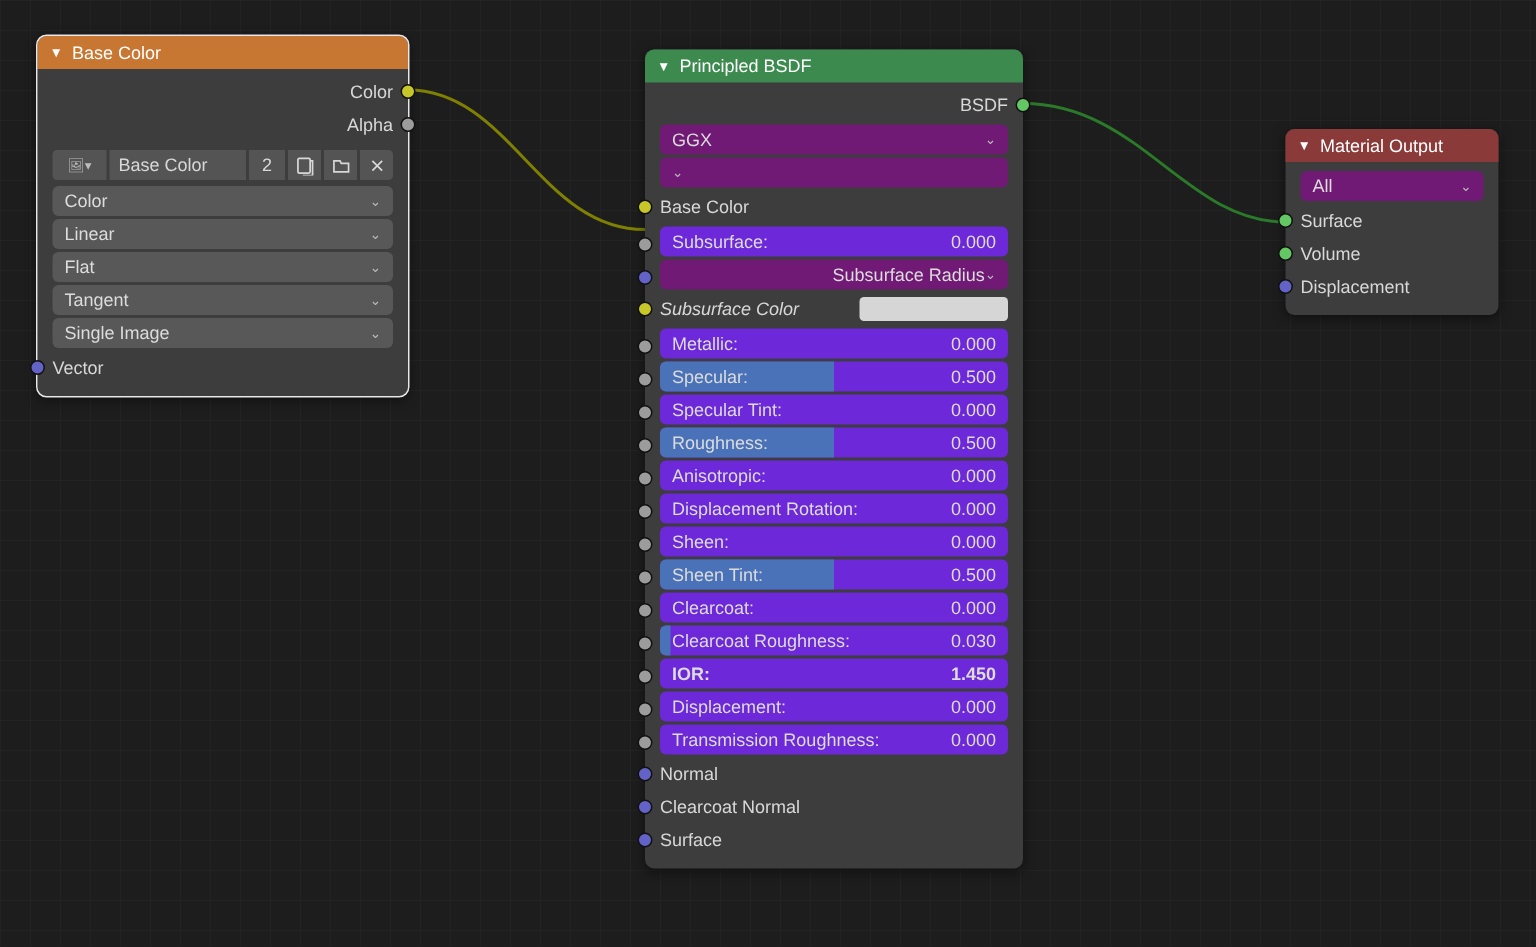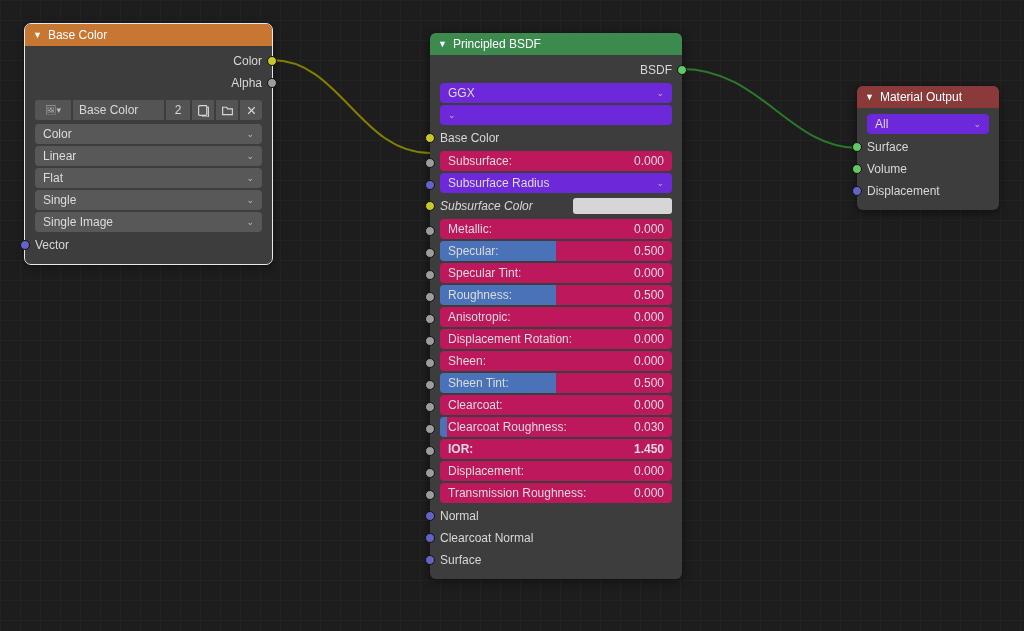--- a/index.html
+++ b/index.html
@@ -30,25 +30,25 @@
   
   .socket { position: absolute; width: 10px; height: 10px; border-radius: 50%; border: 1px solid #111; top: 50%; transform: translateY(-50%); }
   .sock-out { right: -5px; }
   .sock-in  { left: -5px; }
   .s-yellow { background: #c7c729; }
   .s-grey   { background: #9c9c9c; }
   .s-green  { background: #63c763; }
   .s-purple { background: #6363c7; }
   
   .field { position: relative; margin: 2px 10px; height: 20px; background: #585858; border-radius: 4px; display: flex; align-items: center; padding: 0 8px; color: #dcdcdc; font-size: 12px; }
-  .field.dark { background: #6d28d9; }
+  .field.dark { background: #701a75; }
   .field .label { flex: 1; }
   .field .val { }
   .field .chev { font-size: 9px; color: #bdbdbd; }
-  .field.num { background: #be185d; }
+  .field.num { background: #6d28d9; }
   .field.num .fill { position: absolute; left: 0; top: 0; bottom: 0; background: #4a72b8; border-radius: 4px 0 0 4px; }
   .field.num .label, .field.num .val { position: relative; z-index: 1; }
   
   .swatch { background: #d6d6d6; flex: 1; height: 16px; border-radius: 3px; margin-left: 40px; }
   
   .toolbar { display: flex; gap: 2px; margin: 6px 10px 4px 10px; }
   .tb-img { width: 36px; height: 20px; background: #545454; border-radius: 3px 0 0 3px; display:flex; align-items:center; justify-content:center; font-size:9px;color:#bdbdbd;}
   .tb-name { flex: 1; height: 20px; background: #545454; display:flex; align-items:center; padding:0 6px; font-size:12px; }
   .tb-num { width: 24px; height: 20px; background: #545454; display:flex; align-items:center; justify-content:center; font-size:12px; }
   .tb-btn { width: 22px; height: 20px; background: #545454; display:flex; align-items:center; justify-content:center; }
@@ -106,21 +106,21 @@
       </div>
     <div class="field">
         <span class="label">Linear</span>
         <span class="chev">⌄</span>
       </div>
     <div class="field">
         <span class="label">Flat</span>
         <span class="chev">⌄</span>
       </div>
     <div class="field">
-        <span class="label">Single</span>
+        <span class="label">Tangent</span>
         <span class="chev">⌄</span>
       </div>
     <div class="field">
         <span class="label">Single Image</span>
         <span class="chev">⌄</span>
       </div>
 
     <div class="row">
       <span class="socket sock-in s-purple"></span>
       <span>Vector</span>
@@ -153,21 +153,21 @@
           <span>Base Color</span>
         </div>
         <div style="position: relative;">
           <span class="socket sock-in s-grey" style="left:-5px;top:12px;"></span>
       <div class="field num">
             <span class="fill" style="width:0%"></span>
             <span class="label">Subsurface:</span>
             <span class="val">0.000</span>
           </div>
         </div>
-        <div style="position: relative;">
+        <div style="position: relative; text-align: right;">
           <span class="socket sock-in s-purple" style="left:-5px;top:12px;"></span>
       <div class="field dark">
             <span class="label">Subsurface Radius</span>
             <span class="chev">⌄</span>
           </div>
         </div>
         <div class="row">
           <span class="socket sock-in s-yellow"></span>
       <span style="flex:0 0 auto;font-style:italic;">Subsurface Color</span>
       <span class="swatch"></span>

